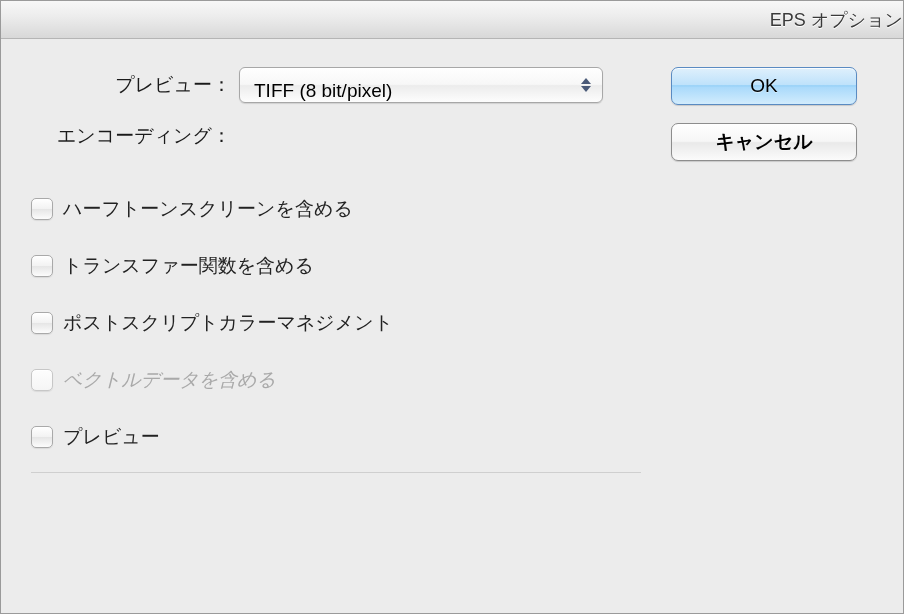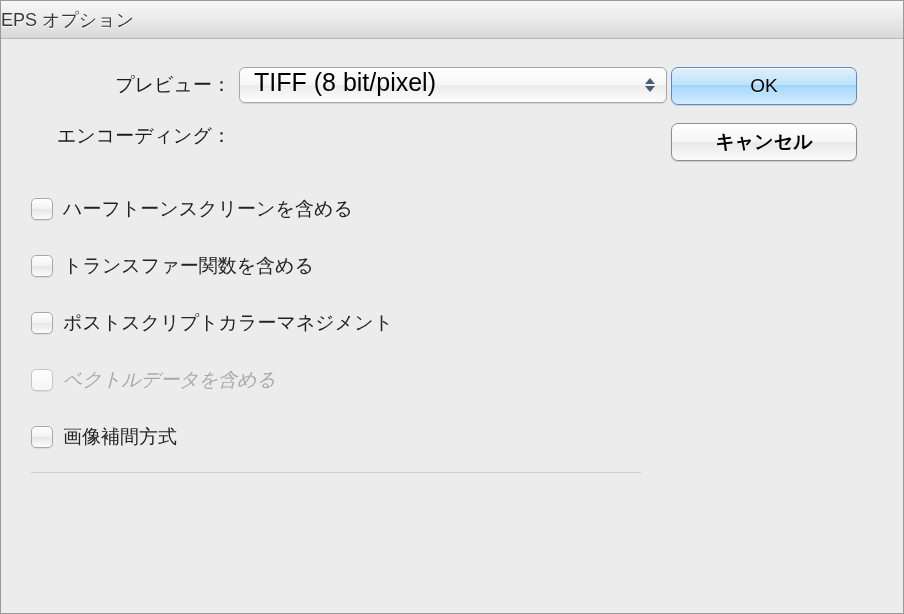--- a/index.html
+++ b/index.html
@@ -13,21 +13,21 @@
   .window {
     width: 904px; height: 614px;
     border: 1px solid #9a9a9a;
     background: #ececec;
     display: flex; flex-direction: column;
   }
   .titlebar {
     height: 38px;
     background: linear-gradient(to bottom, #f7f7f7 0%, #ededed 40%, #d8d8d8 100%);
     border-bottom: 1px solid #b5b5b5;
-    display: flex; align-items: center; justify-content: flex-start;
+    display: flex; align-items: center; justify-content: flex-end;
     font-size: 18px;
     color: #3a3a3a;
     text-shadow: 0 1px 0 #fff;
   }
   .content {
     flex: 1;
     padding: 28px 30px 20px 30px;
     position: relative;
     display: flex;
   }
@@ -51,29 +51,29 @@
   }
   .form-label {
     width: 208px;
     text-align: right;
     padding-right: 8px;
     font-size: 19px;
     color: #1a1a1a;
   }
   .popup {
     position: relative;
-    width: 428px;
+    width: 364px;
     height: 36px;
     background: linear-gradient(to bottom, #ffffff, #f7f7f7 48%, #ececec 52%, #fdfdfd);
     border: 1px solid #a7a7a7;
     border-radius: 6px;
     box-shadow: 0 1px 1px rgba(0,0,0,0.12), inset 0 1px 0 #fff;
-    display: flex; align-items: flex-start;
+    display: flex; align-items: flex-end;
     padding: 0 30px 0 14px;
-    font-size: 25px;
+    font-size: 19px;
     color: #000;
     cursor: default;
   }
   .popup .arrows {
     position: absolute;
     right: 10px; top: 50%;
     transform: translateY(-50%);
     width: 12px;
     display: flex; flex-direction: column; align-items: center; gap: 2px;
   }
@@ -190,21 +190,21 @@
           <span>ポストスクリプトカラーマネジメント</span>
         </div>
 
         <div class="cb-row disabled">
           <div class="aqua-checkbox"></div>
           <span>ベクトルデータを含める</span>
         </div>
 
         <div class="cb-row">
           <div class="aqua-checkbox"></div>
-          <span>画像補間方式</span>
+          <span>プレビュー</span>
         </div>
 
       </div>
 
     </div>
 
     <div class="button-col">
       <div class="push-button default">
         <span>OK</span>
       </div>

